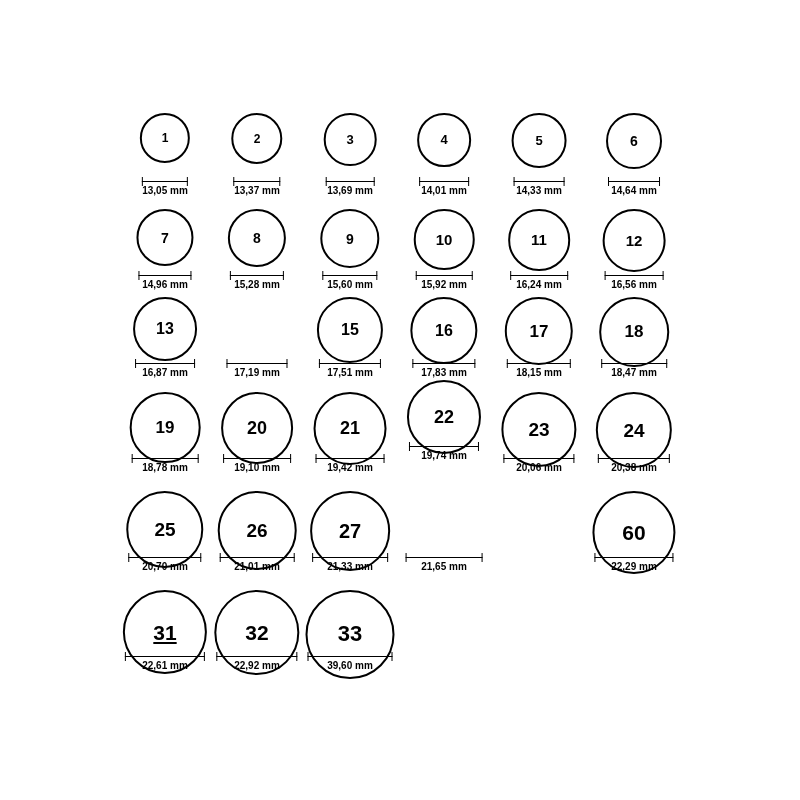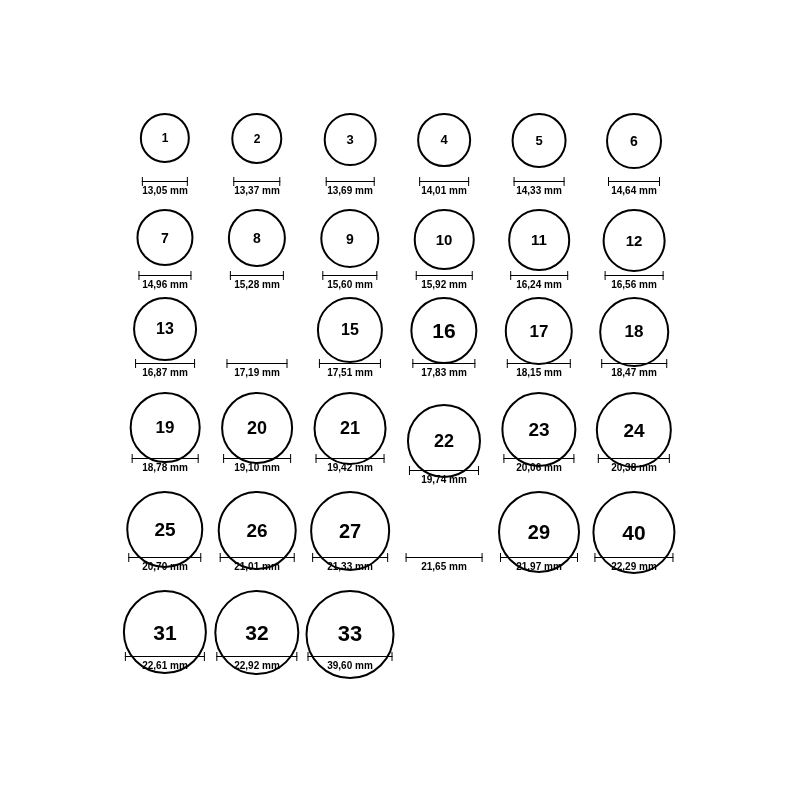--- a/index.html
+++ b/index.html
@@ -172,21 +172,21 @@
     </div>
     <div class="ring-cell" style="left: 290px; top: 297px; width: 120px; height: 110px;">
       <div class="ring-circle" style="width: 62.1605px; height: 62.1605px;">
         <span class="ring-number" style="font-size: 16px;">15</span>
       </div>
       <div class="dim-line" style="width: 62.1605px; top: 66px;"></div>
       <div class="dim-label" style="top: 71px;">17,51 mm</div>
     </div>
     <div class="ring-cell" style="left: 384px; top: 297px; width: 120px; height: 110px;">
       <div class="ring-circle" style="width: 63.2965px; height: 63.2965px;">
-        <span class="ring-number" style="font-size: 21px; text-align: center;">16</span>
+        <span class="ring-number" style="font-size: 16px; text-align: center;">16</span>
       </div>
       <div class="dim-line" style="width: 63.2965px; top: 66px;"></div>
       <div class="dim-label" style="top: 71px;">17,83 mm</div>
     </div>
     <div class="ring-cell" style="left: 479px; top: 297px; width: 120px; height: 110px;">
       <div class="ring-circle" style="width: 64.4325px; height: 64.4325px;">
         <span class="ring-number" style="font-size: 17px;">17</span>
       </div>
       <div class="dim-line" style="width: 64.4325px; top: 66px;"></div>
       <div class="dim-label" style="top: 71px;">18,15 mm</div>
@@ -212,21 +212,21 @@
       <div class="dim-line" style="width: 67.805px; top: 66px;"></div>
       <div class="dim-label" style="top: 71px;">19,10 mm</div>
     </div>
     <div class="ring-cell" style="left: 290px; top: 392px; width: 120px; height: 110px;">
       <div class="ring-circle" style="width: 68.941px; height: 68.941px;">
         <span class="ring-number" style="font-size: 18px;">21</span>
       </div>
       <div class="dim-line" style="width: 68.941px; top: 66px;"></div>
       <div class="dim-label" style="top: 71px;">19,42 mm</div>
     </div>
-    <div class="ring-cell" style="left: 384px; top: 404px; width: 120px; height: 110px; text-decoration: underline;">
+    <div class="ring-cell" style="left: 384px; top: 380px; width: 120px; height: 110px; text-decoration: underline;">
       <div class="ring-circle" style="width: 70.077px; height: 70.077px;">
         <span class="ring-number" style="font-size: 18px;">22</span>
       </div>
       <div class="dim-line" style="width: 70.077px; top: 66px;"></div>
       <div class="dim-label" style="top: 71px;">19,74 mm</div>
     </div>
     <div class="ring-cell" style="left: 479px; top: 392px; width: 120px; height: 110px;">
       <div class="ring-circle" style="width: 71.213px; height: 71.213px;">
         <span class="ring-number" style="font-size: 19px;">23</span>
       </div>
@@ -258,37 +258,30 @@
       <div class="ring-circle" style="width: 75.7215px; height: 75.7215px;">
         <span class="ring-number" style="font-size: 20px;">27</span>
       </div>
       <div class="dim-line" style="width: 75.7215px; top: 66px;"></div>
       <div class="dim-label" style="top: 71px;">21,33 mm</div>
     </div>
     <div class="ring-cell" style="left: 384px; top: 491px; width: 120px; height: 110px;">
       <div class="dim-line" style="width: 76.8575px; top: 66px;"></div>
       <div class="dim-label" style="top: 71px;">21,65 mm</div>
     </div>
-    <div class="ring-cell" style="left: 479px; top: 491px; width: 120px; height: 110px;">
-      <div class="ring-circle" style="width: 77.9935px; height: 77.9935px;">
-        <span class="ring-number" style="font-size: 20px;">29</span>
-      </div>
-      <div class="dim-line" style="width: 77.9935px; top: 66px;"></div>
-      <div class="dim-label" style="top: 71px;">21,97 mm</div>
-    </div>
     <div class="ring-cell" style="left: 574px; top: 491px; width: 120px; height: 110px;">
       <div class="ring-circle" style="width: 79.1295px; height: 79.1295px;">
-        <span class="ring-number" style="font-size: 21px;">40</span>
+        <span class="ring-number" style="font-size: 21px;">60</span>
       </div>
       <div class="dim-line" style="width: 79.1295px; top: 66px;"></div>
       <div class="dim-label" style="top: 71px;">22,29 mm</div>
     </div>
     <div class="ring-cell" style="left: 105px; top: 590px; width: 120px; height: 110px;">
       <div class="ring-circle" style="width: 80.2655px; height: 80.2655px;">
-        <span class="ring-number" style="font-size: 21px;">31</span>
+        <span class="ring-number" style="font-size: 21px; text-decoration: underline;">31</span>
       </div>
       <div class="dim-line" style="width: 80.2655px; top: 66px;"></div>
       <div class="dim-label" style="top: 71px;">22,61 mm</div>
     </div>
     <div class="ring-cell" style="left: 197px; top: 590px; width: 120px; height: 110px;">
       <div class="ring-circle" style="width: 81.366px; height: 81.366px;">
         <span class="ring-number" style="font-size: 21px;">32</span>
       </div>
       <div class="dim-line" style="width: 81.366px; top: 66px;"></div>
       <div class="dim-label" style="top: 71px;">22,92 mm</div>

